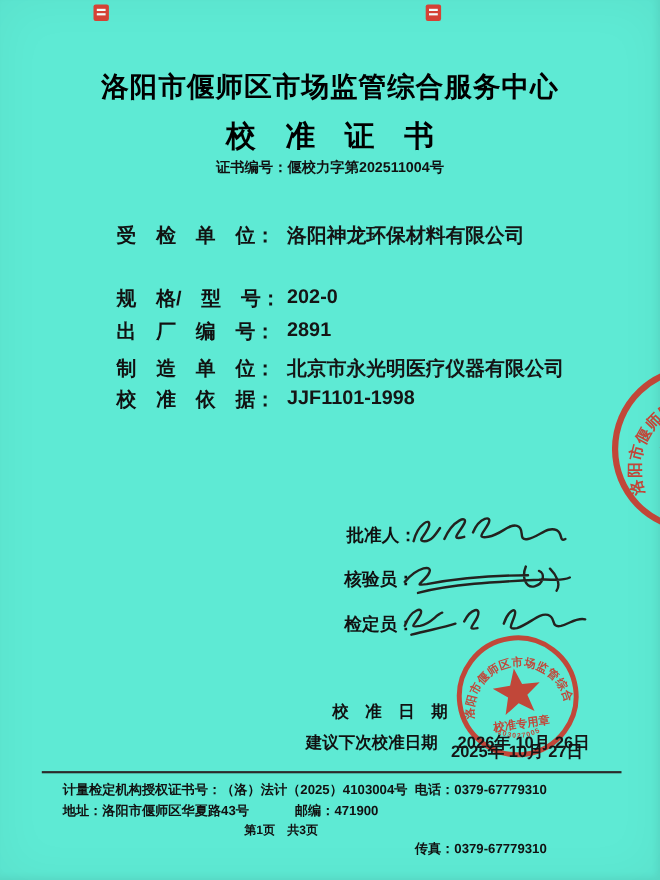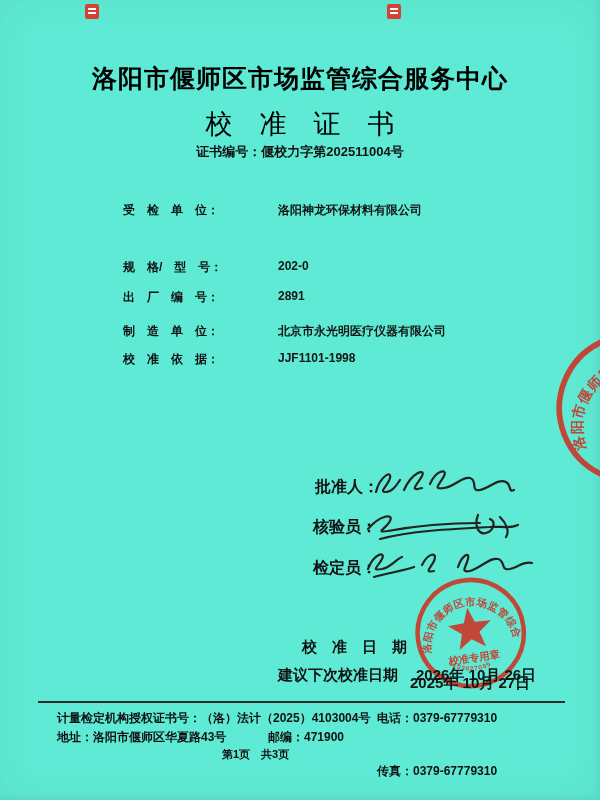--- a/index.html
+++ b/index.html
@@ -19,27 +19,27 @@
   .red-mark::after{
     content:""; position:absolute; left:3px; top:4px; width:8px; height:2px;
     background:#fff; box-shadow:0 4px 0 #fff;
   }
   .org-title {
     left:0; right:0; top:62px; text-align:center;
     font-size:25px; font-weight:bold; color:#000; letter-spacing:1px;
   }
   .doc-title {
     left:0; right:0; top:106px; text-align:center;
-    font-size:27px; font-weight:normal; color:#000;
+    font-size:27px; font-weight:bold; color:#000;
   }
   .cert-no {
     left:0; right:0; top:143px; text-align:center;
     font-size:13px; font-weight:bold; color:#111;
   }
-  .field-row { position:absolute; left:123px; font-size:12px; white-space:nowrap; }
+  .field-row { position:absolute; left:106px; font-size:18px; white-space:nowrap; }
   .field-label { display:inline-block; width:152px; font-weight:bold; color:#111; }
   .field-value { position:absolute; left:155px; font-weight:600; color:#151515; white-space:nowrap;text-align:center; }
   .sig-label { position:absolute; font-size:16px; font-weight:bold; color:#111; white-space:nowrap; }
   .sig-svg { position:absolute; }
   .sig-svg path { fill:none; stroke:#23221f; stroke-width:2.2; stroke-linecap:round; stroke-linejoin:round; }
   .date-label { position:absolute; font-size:15px; font-weight:bold; color:#111; white-space:nowrap; }
   .date-value { position:absolute; font-size:15px; font-weight:bold; color:#151515; white-space:nowrap; }
   .footer-rule { position:absolute; left:38px; top:701px; width:527px; height:2px; background:#2b2b2b; }
   .ft { position:absolute; font-size:12px; font-weight:bold; color:#111; white-space:nowrap; }
   .ft-page { position:absolute; font-size:11px; font-weight:bold; color:#111; white-space:nowrap; }

